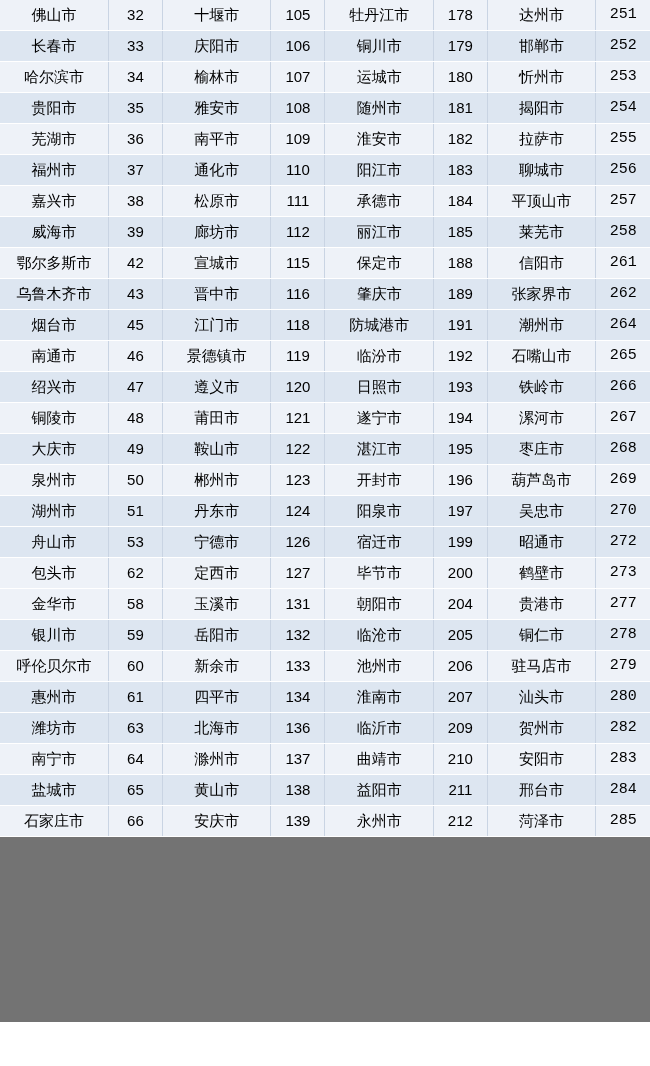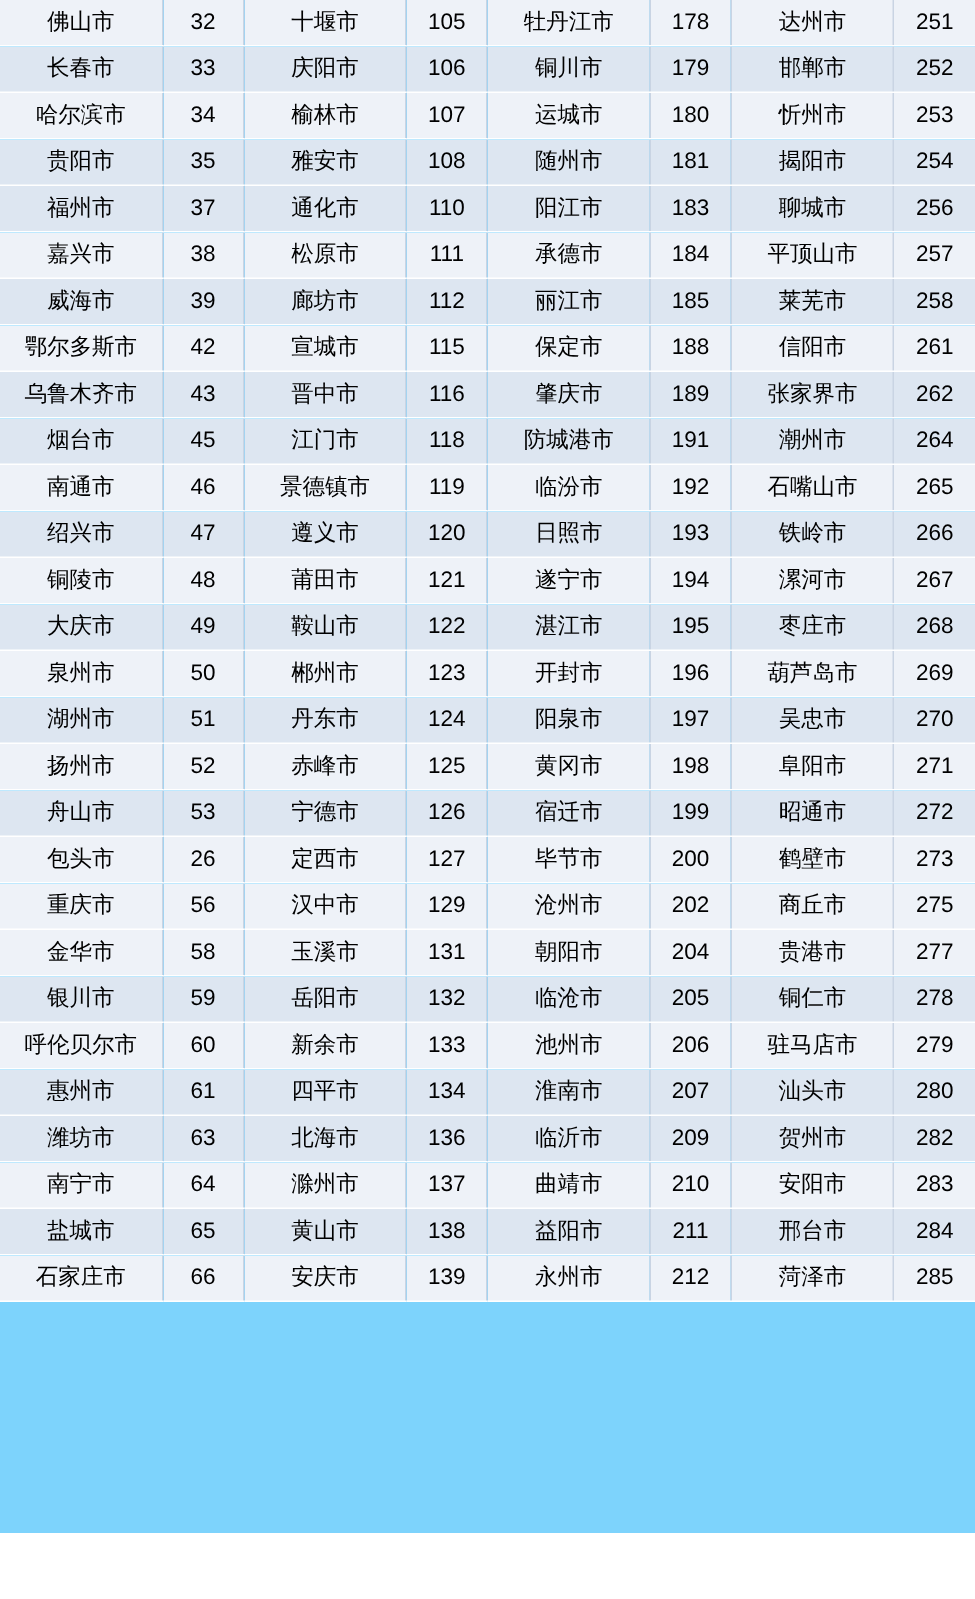--- a/index.html
+++ b/index.html
@@ -10,21 +10,21 @@
   body {
     font-family: "Liberation Sans", sans-serif;
     width: 650px;
     height: 1066px;
     overflow: hidden;
   }
   .table-wrap {
     width: 650px;
     height: 1022px;
     box-sizing: border-box;
-    background: #7dd3fc;
+    background: #737373;
   }
   table.city-table {
     width: 650px;
     border-collapse: collapse;
     table-layout: fixed;
   }
   table.city-table col.c-name { width: 108px; }
   table.city-table col.c-num  { width: 54px; }
   table.city-table td {
     height: 30px;
@@ -34,20 +34,21 @@
     font-size: 15px;
     color: #000000;
     border-right: 1px solid #c9d4e3;
     border-bottom: 1px solid #ffffff;
     padding: 0;
     white-space: nowrap;
     overflow: hidden;
   }
   table.city-table td.last {
     border-right: none;
+    font-family: Liberation Mono, monospace;
   }
   table.city-table tr.row-odd td {
     background: #eef2f8;
   }
   table.city-table tr.row-even td {
     background: #dde6f1;
   }
   td.name-cell {
     font-size: 15px;
   }
@@ -104,20 +105,30 @@
         <tr class="row-even">
           <td class="name-cell">贵阳市</td>
           <td class="num-cell">35</td>
           <td class="name-cell">雅安市</td>
           <td class="num-cell">108</td>
           <td class="name-cell">随州市</td>
           <td class="num-cell">181</td>
           <td class="name-cell">揭阳市</td>
           <td class="num-cell last">254</td>
         </tr>
+        <tr class="row-odd">
+          <td class="name-cell">芜湖市</td>
+          <td class="num-cell">36</td>
+          <td class="name-cell">南平市</td>
+          <td class="num-cell">109</td>
+          <td class="name-cell">淮安市</td>
+          <td class="num-cell">182</td>
+          <td class="name-cell">拉萨市</td>
+          <td class="num-cell last">255</td>
+        </tr>
         <tr class="row-even">
           <td class="name-cell">福州市</td>
           <td class="num-cell">37</td>
           <td class="name-cell">通化市</td>
           <td class="num-cell">110</td>
           <td class="name-cell">阳江市</td>
           <td class="num-cell">183</td>
           <td class="name-cell">聊城市</td>
           <td class="num-cell last">256</td>
         </tr>
@@ -224,59 +235,39 @@
         <tr class="row-even">
           <td class="name-cell">湖州市</td>
           <td class="num-cell">51</td>
           <td class="name-cell">丹东市</td>
           <td class="num-cell">124</td>
           <td class="name-cell">阳泉市</td>
           <td class="num-cell">197</td>
           <td class="name-cell">吴忠市</td>
           <td class="num-cell last">270</td>
         </tr>
-        <tr class="row-odd">
-          <td class="name-cell">扬州市</td>
-          <td class="num-cell">52</td>
-          <td class="name-cell">赤峰市</td>
-          <td class="num-cell">125</td>
-          <td class="name-cell">黄冈市</td>
-          <td class="num-cell">198</td>
-          <td class="name-cell">阜阳市</td>
-          <td class="num-cell last">271</td>
-        </tr>
         <tr class="row-even">
           <td class="name-cell">舟山市</td>
           <td class="num-cell">53</td>
           <td class="name-cell">宁德市</td>
           <td class="num-cell">126</td>
           <td class="name-cell">宿迁市</td>
           <td class="num-cell">199</td>
           <td class="name-cell">昭通市</td>
           <td class="num-cell last">272</td>
         </tr>
         <tr class="row-odd">
           <td class="name-cell">包头市</td>
-          <td class="num-cell">26</td>
+          <td class="num-cell">62</td>
           <td class="name-cell">定西市</td>
           <td class="num-cell">127</td>
           <td class="name-cell">毕节市</td>
           <td class="num-cell">200</td>
           <td class="name-cell">鹤壁市</td>
           <td class="num-cell last">273</td>
-        </tr>
-        <tr class="row-odd">
-          <td class="name-cell">重庆市</td>
-          <td class="num-cell">56</td>
-          <td class="name-cell">汉中市</td>
-          <td class="num-cell">129</td>
-          <td class="name-cell">沧州市</td>
-          <td class="num-cell">202</td>
-          <td class="name-cell">商丘市</td>
-          <td class="num-cell last">275</td>
         </tr>
         <tr class="row-odd">
           <td class="name-cell">金华市</td>
           <td class="num-cell">58</td>
           <td class="name-cell">玉溪市</td>
           <td class="num-cell">131</td>
           <td class="name-cell">朝阳市</td>
           <td class="num-cell">204</td>
           <td class="name-cell">贵港市</td>
           <td class="num-cell last">277</td>

